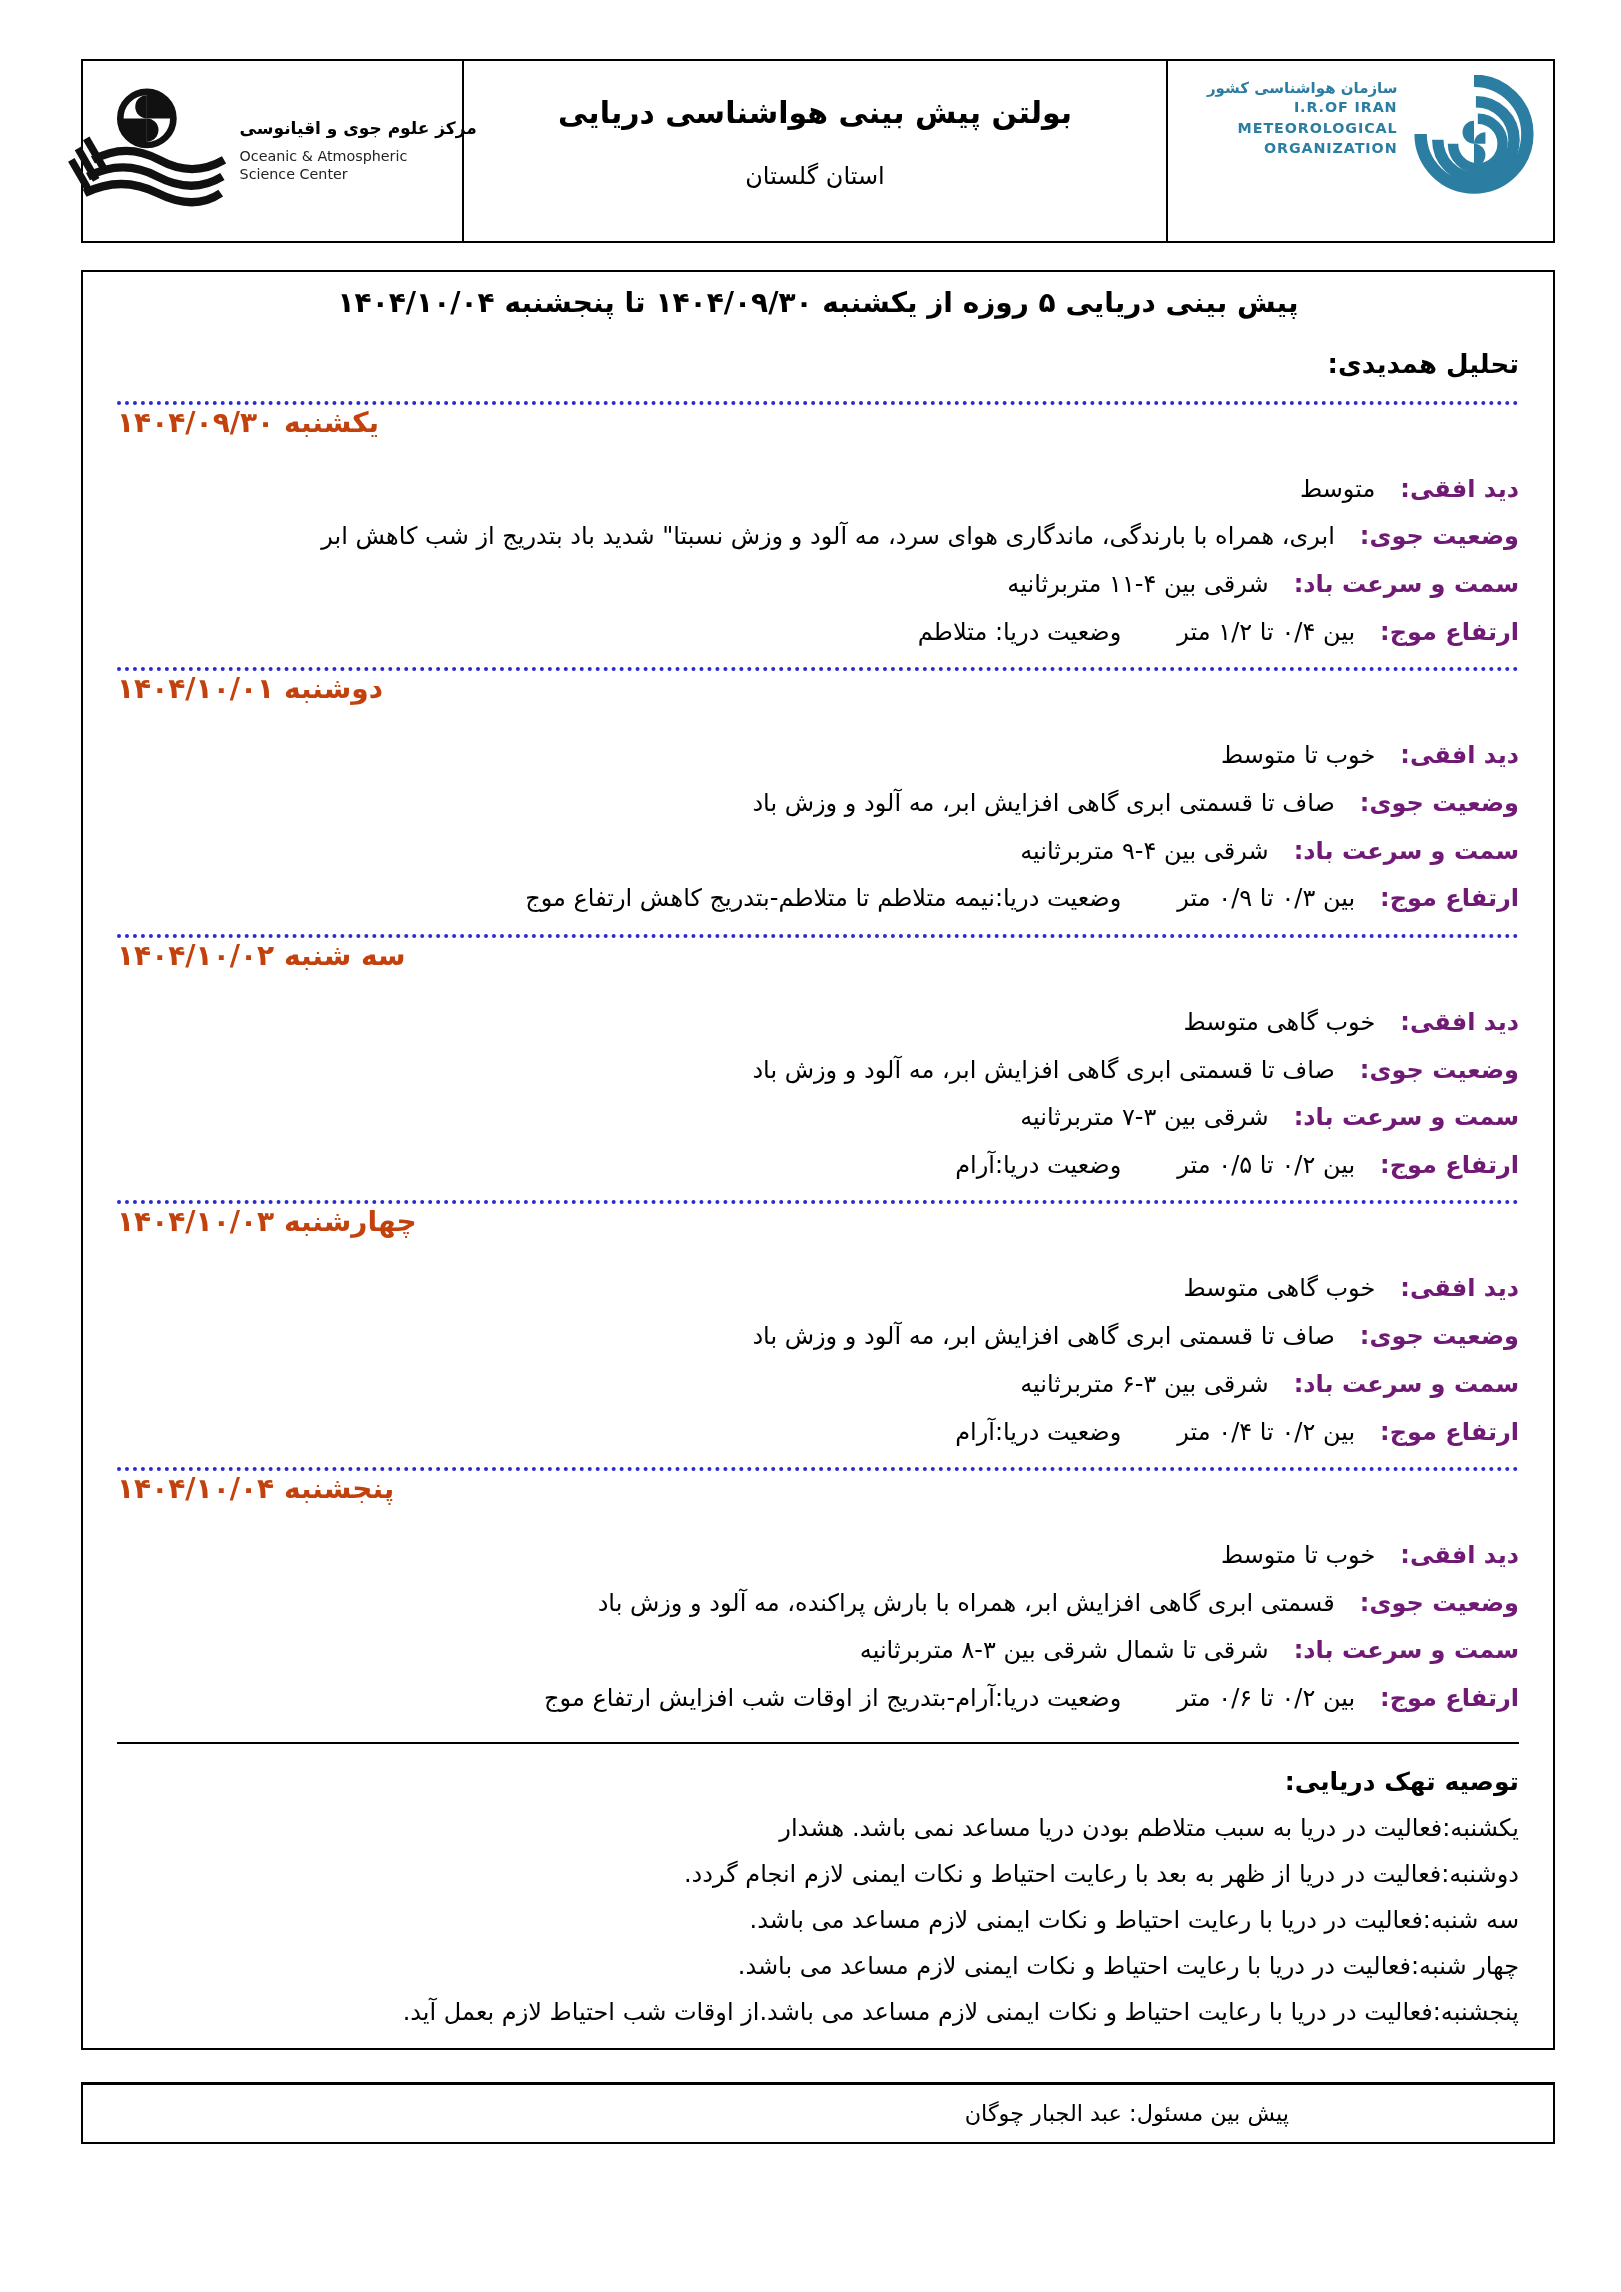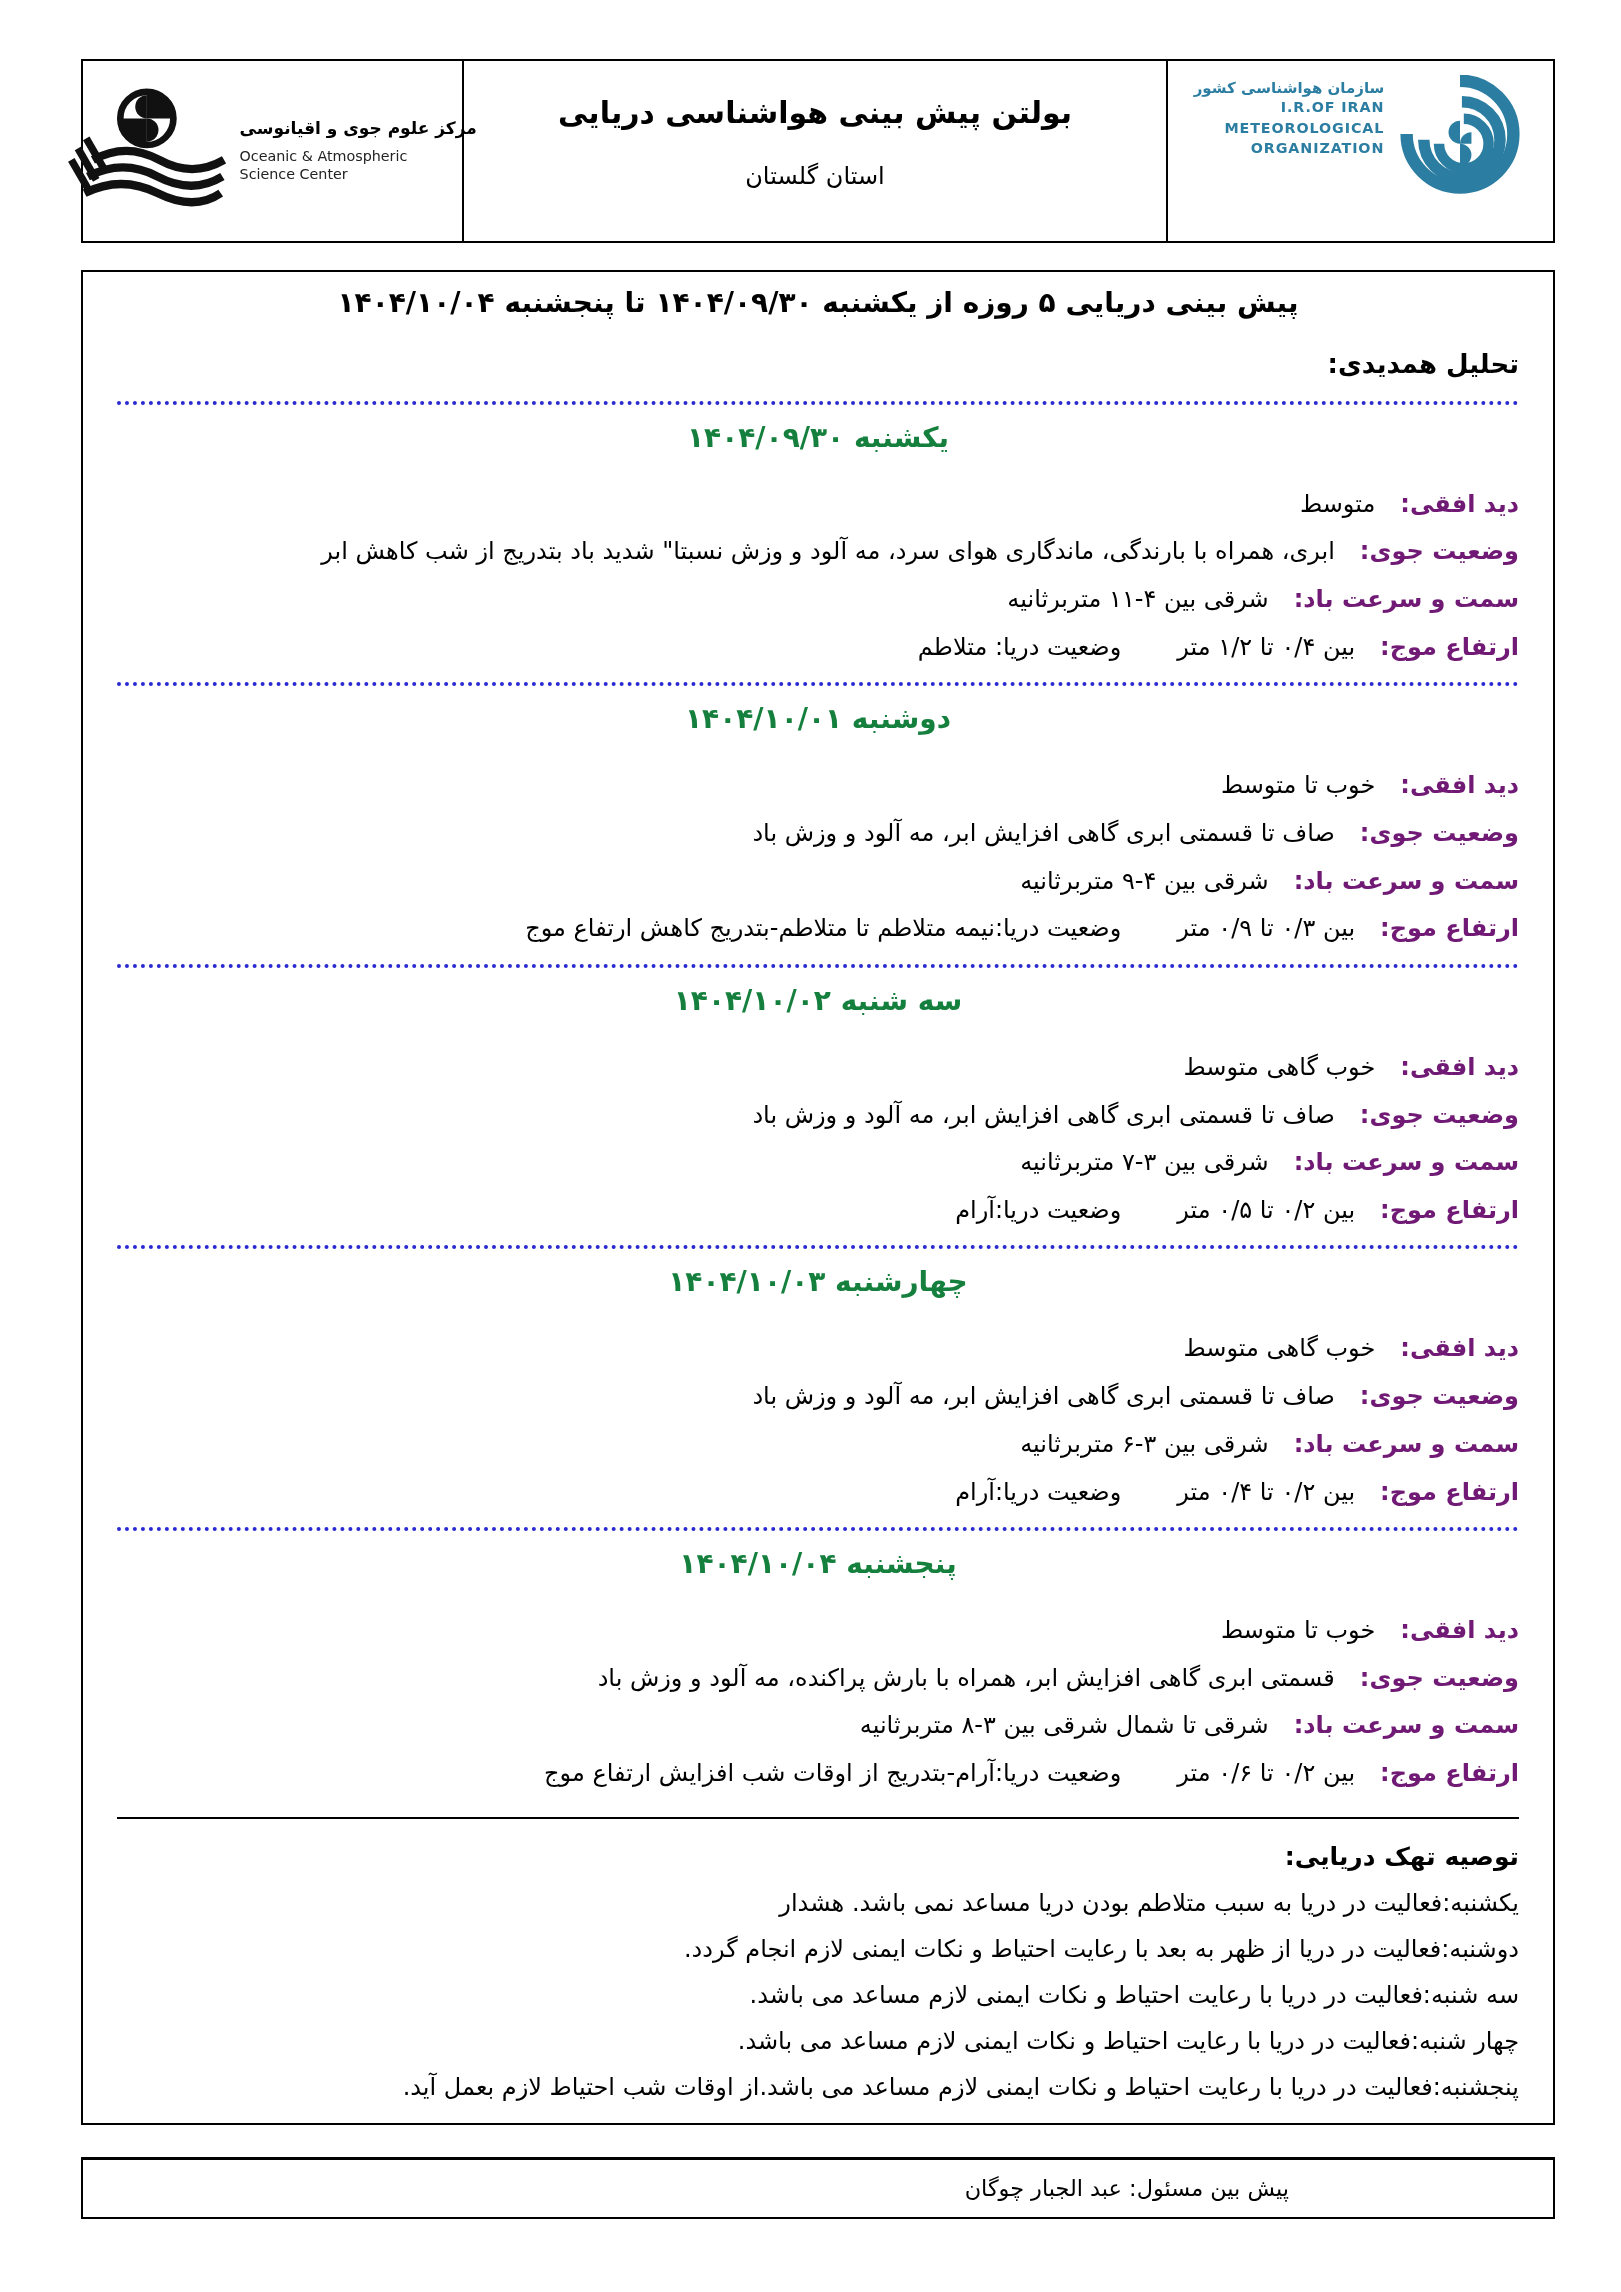--- a/index.html
+++ b/index.html
@@ -7,21 +7,21 @@
     width:1621px;height:2293px;background:#ffffff;color:#000;
     font-family:"DejaVu Sans","Liberation Sans",sans-serif;
     position:relative;overflow:hidden;
   }
   .sheet{position:absolute;left:81px;top:59px;width:1474px;}
 
   
   .header-box{display:flex;height:184px;border:2.7px solid #000;box-sizing:border-box;background:#fff;}
   .h-left{width:379px;display:flex;align-items:center;justify-content:center;padding:5.4px 7.2px;box-sizing:border-box;}
   .h-center{flex:1;border-left:2.7px solid #000;border-right:2.7px solid #000;text-align:center;box-sizing:border-box;}
-  .h-right{width:385px;display:flex;align-items:flex-start;justify-content:center;padding:14.3px 12.5px;box-sizing:border-box;}
+  .h-right{width:385px;display:flex;align-items:flex-start;justify-content:flex-end;padding:14.3px 12.5px;box-sizing:border-box;}
   .h-title{font-weight:bold;font-size:30px;margin-top:34px;direction:rtl;}
   .h-subtitle{font-size:24px;margin-top:32px;direction:rtl;}
 
   .oasc{display:flex;align-items:center;}
   .oasc-text{margin-left:5.4px;}
   .oasc-fa{font-weight:bold;font-size:17px;direction:rtl;text-align:left;white-space:nowrap;}
   .oasc-en{font-size:14.3px;color:#222;line-height:1.25;margin-top:10px;}
 
   .irimo{display:flex;align-items:flex-start;}
   .irimo-text{text-align:right;color:#2b7da1;margin-top:3.6px;}
@@ -29,21 +29,21 @@
   .irimo-en{font-size:14.3px;letter-spacing:0.9px;line-height:1.45;font-weight:bold;}
   .irimo svg{margin-left:9px;}
 
   
   .main-box{border:2.7px solid #000;margin-top:27px;padding:14.3px 34px 21.5px;box-sizing:border-box;direction:rtl;}
   .main-title{font-weight:bold;font-size:28px;text-align:center;direction:rtl;}
   .analysis{font-weight:bold;font-size:26px;text-align:right;margin-top:30px;}
   .dotsep{border:none;border-top:4.5px dotted #2a2ad0;margin:21.5px 0 0;height:0;}
   .solidsep{border:none;border-top:2.7px solid #000;margin:30px 0 0;height:0;}
 
-  .day-date{color:#15803d;font-weight:bold;font-size:28px;margin-top:16px;text-align:center;}
+  .day-date{color:#c2410c;font-weight:bold;font-size:28px;margin-top:1px;text-align:left;}
   .row{font-size:24px;margin-top:19.7px;text-align:right;}
   .row.first{margin-top:36px;}
   .lbl{color:#701a75;font-weight:bold;margin-left:25px;}
   .sea{margin-right:56px;}
 
   .advice-title{font-weight:bold;font-size:25px;margin-top:23px;text-align:right;}
   .advice-item{font-size:24px;margin-top:18px;text-align:right;}
 
   
   .footer-box{border:2.7px solid #000;border-top-width:3.6px;margin-top:32px;height:62px;display:flex;align-items:center;direction:rtl;padding-right:264px;box-sizing:border-box;font-size:22.4px;}

